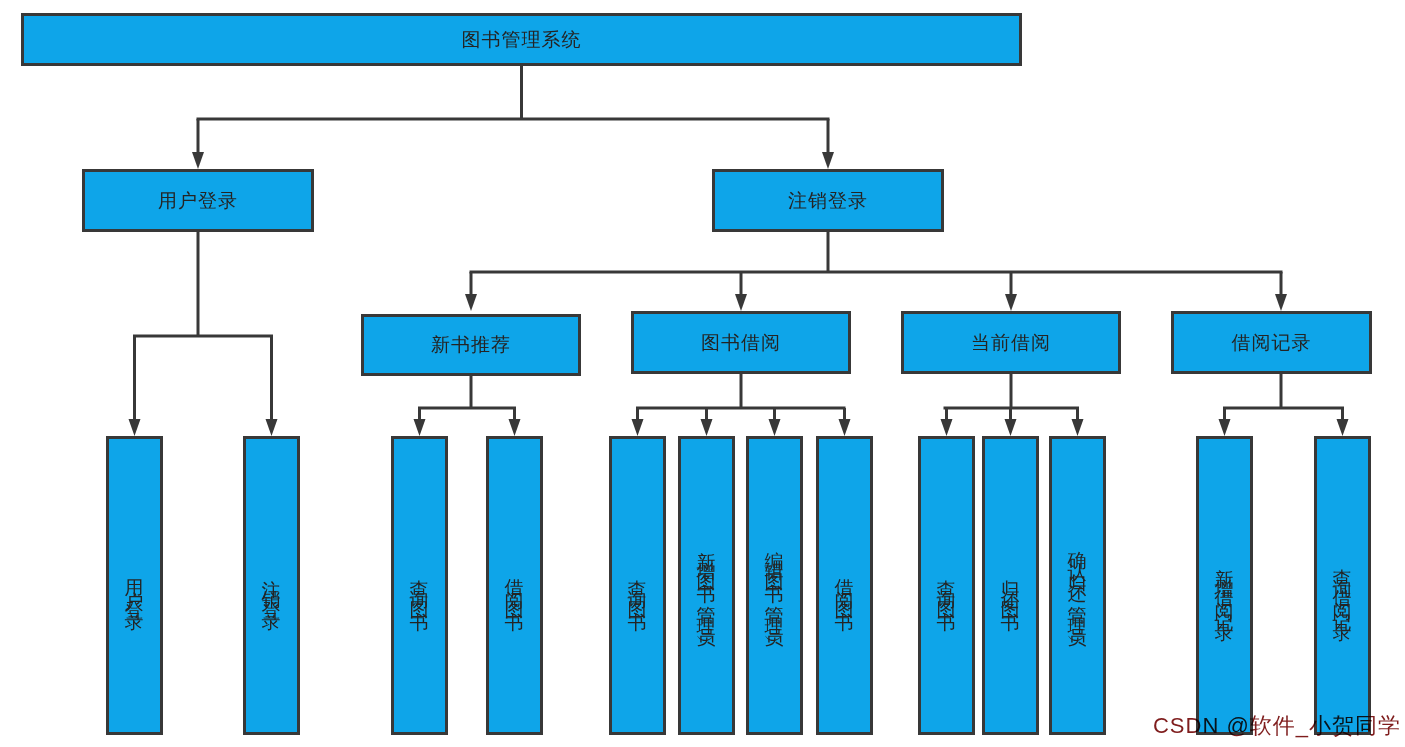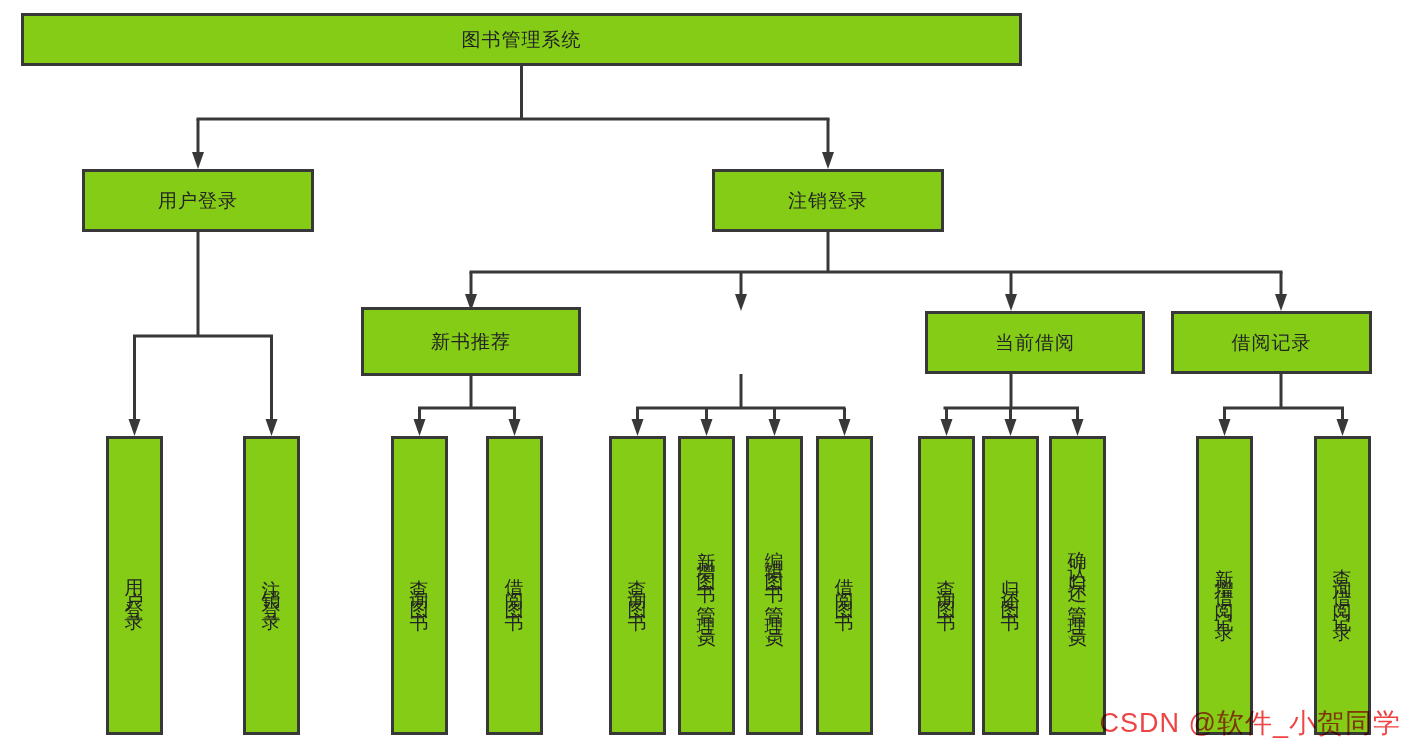--- a/index.html
+++ b/index.html
@@ -8,42 +8,42 @@
     width:1405px;height:747px;
     background:#ffffff;
     font-family:"Liberation Sans","DejaVu Sans",sans-serif;
     overflow:hidden;
   }
   .wires{position:absolute;left:0;top:0;width:1405px;height:747px;z-index:1;}
   .node{
     position:absolute;
     box-sizing:border-box;
     border:3px solid #383838;
-    background:#84cc16;
+    background:#0ea5e9;
     display:flex;
     align-items:center;
     justify-content:center;
     color:#242424;
     z-index:2;
   }
   .hbox{font-size:19px;letter-spacing:1px;text-align:center;}
   .vbox{
     font-size:19px;
     writing-mode:vertical-rl;
     text-orientation:mixed;
     letter-spacing:11px;
     line-height:1;
     text-align:center;
   }
   .watermark{
     position:absolute;
     right:4px;
     bottom:6px;
-    font-size:27px;
-    color:#ef4444;
+    font-size:22px;
+    color:#7f1d1d;
     letter-spacing:1px;
     z-index:3;
     mix-blend-mode:multiply;
     white-space:nowrap;
   }
 </style>
 </head>
 <body>
 
 <div class="canvas">
@@ -101,22 +101,23 @@
       <polygon points="1218.5,419 1230.5,419 1224.5,436" fill="#383838"></polygon>
       <line x1="1342.5" y1="408" x2="1342.5" y2="422" stroke="#383838" stroke-width="3"></line>
       <polygon points="1336.5,419 1348.5,419 1342.5,436" fill="#383838"></polygon>
     </svg>
 
   <div class="node hbox" style="left:21px;top:13px;width:1001px;height:53px;">图书管理系统</div>
 
   <div class="node hbox" style="left:82px;top:169px;width:232px;height:63px;">用户登录</div>
   <div class="node hbox" style="left:712px;top:169px;width:232px;height:63px;">注销登录</div>
 
-  <div class="node hbox" style="left:361px;top:307px;width:220px;height:69px;">新书推荐</div>
-  <div class="node hbox" style="left:901px;top:311px;width:220px;height:63px;margin-left:24px;">当前借阅</div>
+  <div class="node hbox" style="left:361px;top:314px;width:220px;height:62px;">新书推荐</div>
+  <div class="node hbox" style="left:631px;top:311px;width:220px;height:63px;">图书借阅</div>
+  <div class="node hbox" style="left:901px;top:311px;width:220px;height:63px;">当前借阅</div>
   <div class="node hbox" style="left:1171px;top:311px;width:201px;height:63px;">借阅记录</div>
 
   <div class="node vbox" style="left:106px;top:436px;width:57px;height:299px;">用户登录</div>
   <div class="node vbox" style="left:243px;top:436px;width:57px;height:299px;">注销登录</div>
 
   <div class="node vbox" style="left:391px;top:436px;width:57px;height:299px;">查询图书</div>
   <div class="node vbox" style="left:486px;top:436px;width:57px;height:299px;">借阅图书</div>
 
   <div class="node vbox" style="left:609px;top:436px;width:57px;height:299px;">查询图书</div>
   <div class="node vbox" style="left:678px;top:436px;width:57px;height:299px;">新增图书（管理员）</div>

